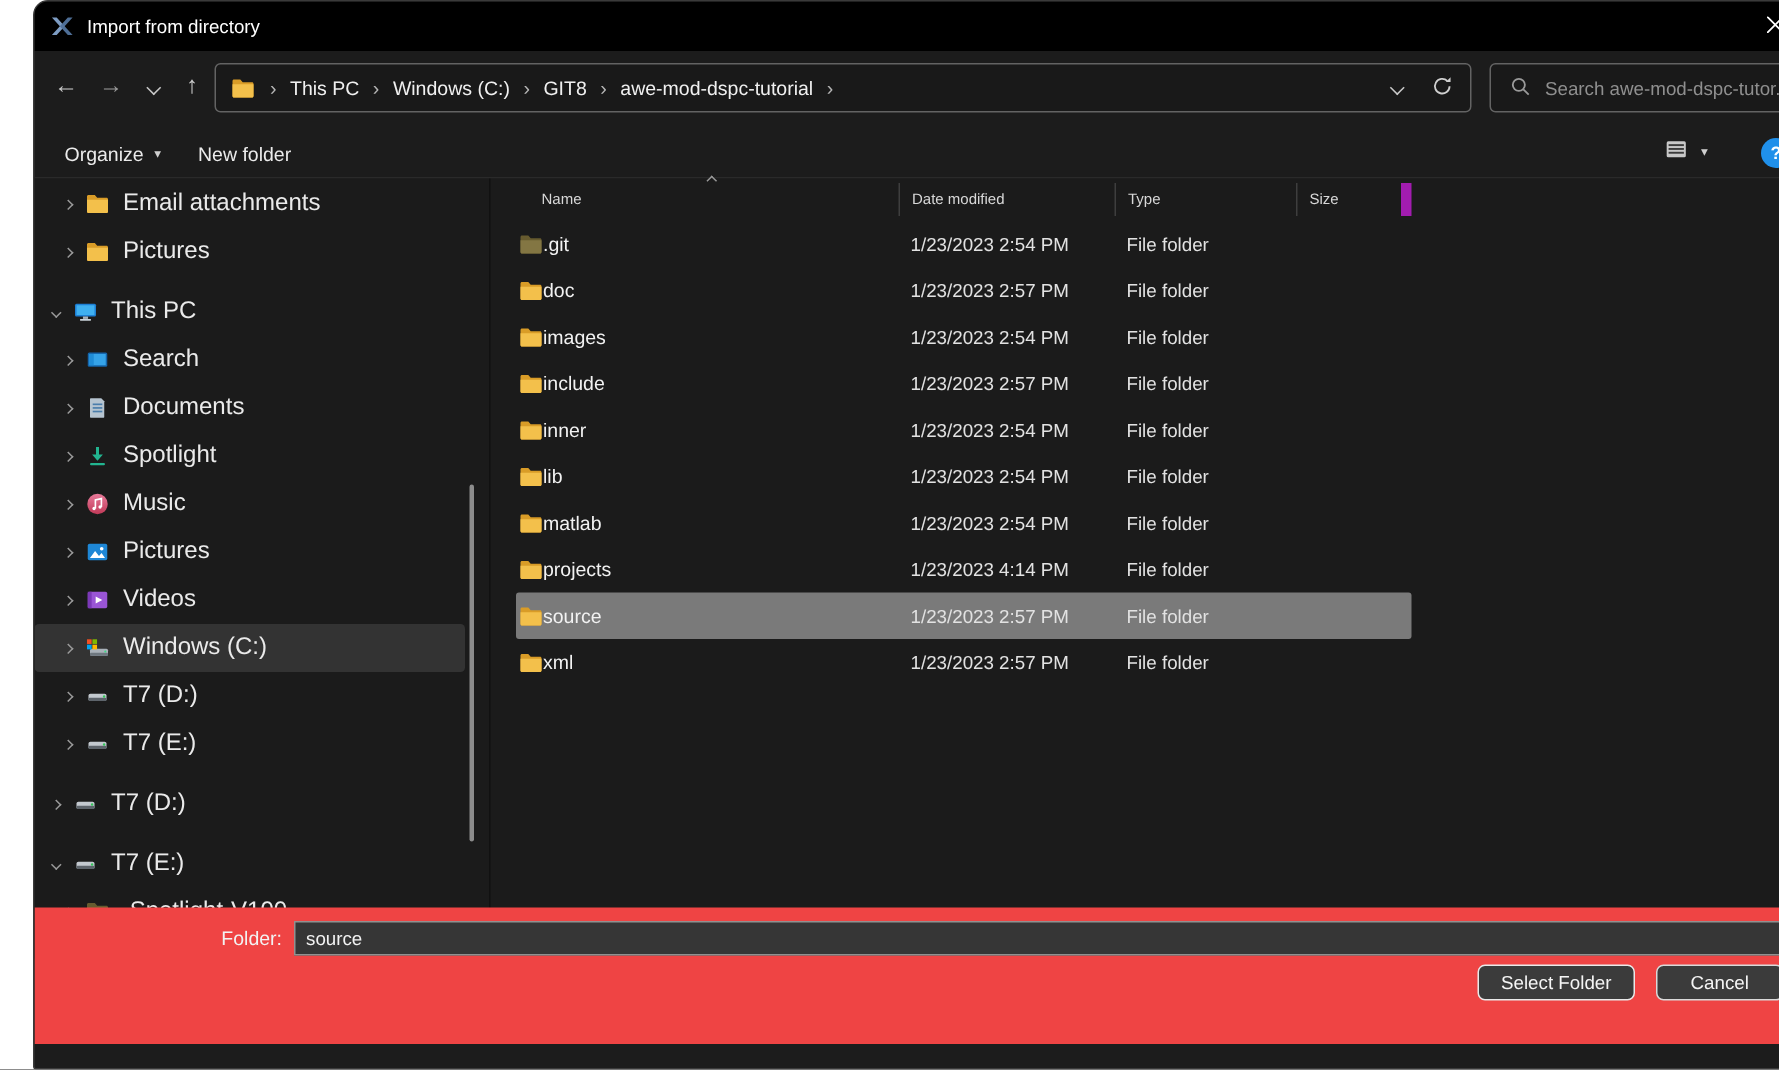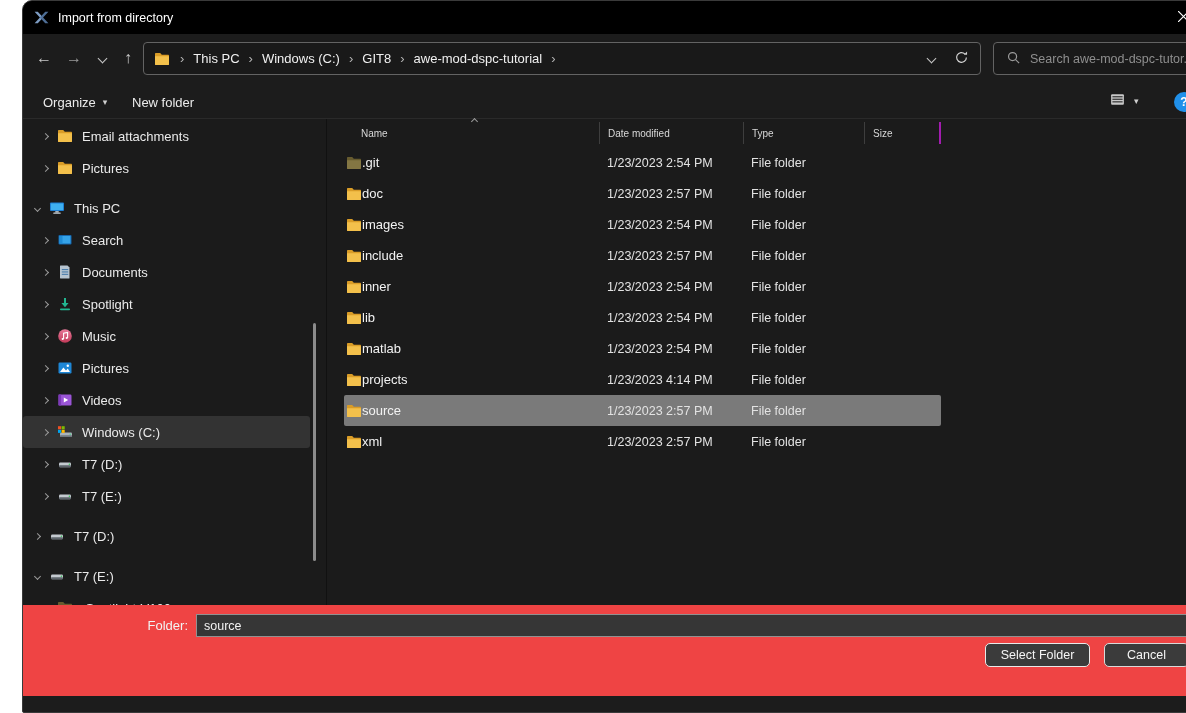--- a/index.html
+++ b/index.html
@@ -51,28 +51,28 @@
   
   .bodyarea { position: absolute; top: 118px; left: 0; right: 0; height: 520px; background: #1b1b1b; }
   .sidebar { position: absolute; left: 0; top: 0; width: 302px; height: 520px; overflow: hidden; padding-top: 1px; }
   .srow { height: 32px; display: flex; align-items: center; margin-right: 15px; border-radius: 3px; }
   .srow.gap { margin-top: 8px; }
   .srow.sel { background: #333333; }
   .srow.lvl0 { padding-left: 6px; }
   .srow.lvl1 { padding-left: 14px; }
   .s-exp { width: 17px; display: flex; align-items: center; justify-content: center; flex: 0 0 17px; }
   .s-icon { width: 17px; height: 16px; margin: 0 8px 0 3px; flex: 0 0 17px; display: flex; align-items: center; }
-  .s-label { color: #eaeaea; font-size: 13px; white-space: nowrap; }
+  .s-label { color: #eaeaea; font-size: 16px; white-space: nowrap; }
   .side-scroll { position: absolute; left: 290px; top: 204px; width: 3px; height: 238px; background: #8c8c8c; border-radius: 2px; }
   .filepane { position: absolute; left: 303px; top: 0; right: 0; height: 520px; border-left: 1px solid #111; }
   .fhead { display: grid; grid-template-columns: 255px 144px 121px 77px; margin-left: 17px; height: 28px; align-items: center; color: #d8d8d8; font-size: 10px; position: relative; }
   .fhead .hcell { height: 22px; display: flex; align-items: center; padding-left: 8px; }
   .fhead .hcell.first { padding-left: 17px; }
   .fhead .hcell.sep { border-left: 1px solid #3e3e3e; }
-  .fhead .hcell.last { border-right: 2px solid #a21caf; }
+  .fhead .hcell.last { border-right: 7px solid #a21caf; }
   .sort-caret { position: absolute; left: 128px; top: -4px; }
   .frows { margin-top: 0; }
   .frow { display: grid; grid-template-columns: 255px 144px 121px 77px; margin-left: 17px; width: 597px; height: 31px; align-items: center; border-radius: 2px; }
   .frow.sel { background: #7a7a7a; }
   .f-name { display: flex; align-items: center; padding-left: 2px; color: #f2f2f2; }
   .f-cell { padding-left: 8px; color: #e2e2e2; font-size: 12.5px; }
   
   .footer { position: absolute; left: 0; bottom: 16px; right: 0; height: 91px; background: #ef4444; }
   .folder-label { position: absolute; right: 1019px; top: 10px; width: 140px; text-align: right; color: #f2f2f2; font-size: 13px; line-height: 22px; }
   .folder-input {

